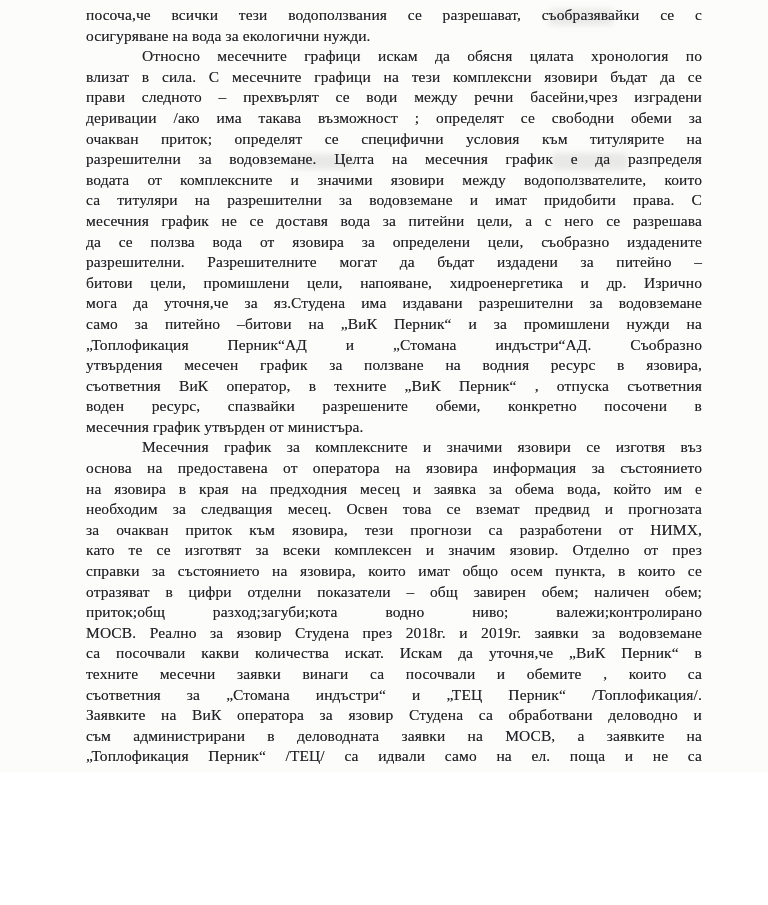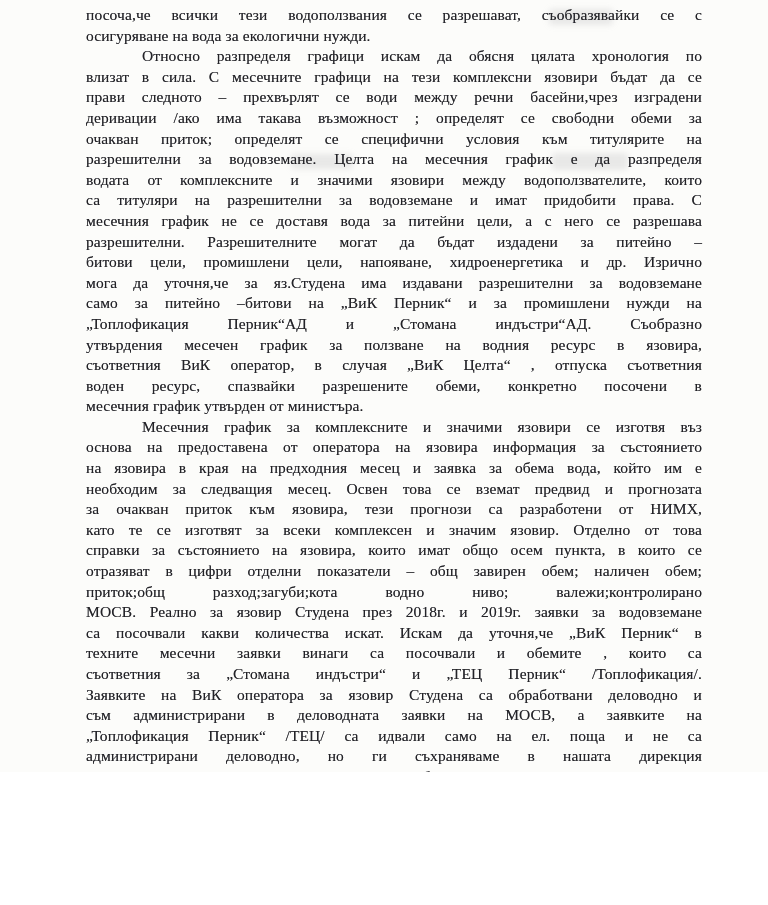--- a/index.html
+++ b/index.html
@@ -56,44 +56,45 @@
 <body>
 
 <div class="page">
   <div class="smudge smudge-1"></div>
   <div class="smudge smudge-2"></div>
   <div class="smudge smudge-3"></div>
 
   <div class="text-block">
       <div class="line">посоча,че всички тези водоползвания се разрешават, съобразявайки се с</div>
       <div class="line para-end">осигуряване на вода за екологични нужди.</div>
-      <div class="line indent">Относно разпределя графици искам да обясня цялата хронология по</div>
+      <div class="line indent">Относно месечните графици искам да обясня цялата хронология по</div>
       <div class="line">влизат в сила. С месечните графици на тези комплексни язовири бъдат да се</div>
       <div class="line">прави следното – прехвърлят се води между речни басейни,чрез изградени</div>
       <div class="line">деривации /ако има такава възможност ; определят се свободни обеми за</div>
       <div class="line">очакван приток; определят се специфични условия към титулярите на</div>
       <div class="line">разрешителни за водовземане. Целта на месечния график е да разпределя</div>
       <div class="line">водата от комплексните и значими язовири между водоползвателите, които</div>
       <div class="line">са титуляри на разрешителни за водовземане и имат придобити права. С</div>
       <div class="line">месечния график не се доставя вода за питейни цели, а с него се разрешава</div>
+      <div class="line">да се ползва вода от язовира за определени цели, съобразно издадените</div>
       <div class="line">разрешителни. Разрешителните могат да бъдат издадени за питейно –</div>
       <div class="line">битови цели, промишлени цели, напояване, хидроенергетика и др. Изрично</div>
       <div class="line">мога да уточня,че за яз.Студена има издавани разрешителни за водовземане</div>
       <div class="line">само за питейно –битови на „ВиК Перник“ и за промишлени нужди на</div>
       <div class="line">„Топлофикация Перник“АД и „Стомана индъстри“АД. Съобразно</div>
       <div class="line">утвърдения месечен график за ползване на водния ресурс в язовира,</div>
-      <div class="line">съответния ВиК оператор, в случая „ВиК Целта“ , отпуска съответния</div>
+      <div class="line">съответния ВиК оператор, в техните „ВиК Перник“ , отпуска съответния</div>
       <div class="line">воден ресурс, спазвайки разрешените обеми, конкретно посочени в</div>
       <div class="line para-end">месечния график утвърден от министъра.</div>
       <div class="line indent">Месечния график за комплексните и значими язовири се изготвя въз</div>
       <div class="line">основа на предоставена от оператора на язовира информация за състоянието</div>
       <div class="line">на язовира в края на предходния месец и заявка за обема вода, който им е</div>
       <div class="line">необходим за следващия месец. Освен това се вземат предвид и прогнозата</div>
       <div class="line">за очакван приток към язовира, тези прогнози са разработени от НИМХ,</div>
-      <div class="line">като те се изготвят за всеки комплексен и значим язовир. Отделно от това</div>
+      <div class="line">като те се изготвят за всеки комплексен и значим язовир. Отделно от през</div>
       <div class="line">справки за състоянието на язовира, които имат общо осем пункта, в които се</div>
       <div class="line">отразяват в цифри отделни показатели – общ завирен обем; наличен обем;</div>
       <div class="line">приток;общ разход;загуби;кота водно ниво; валежи;контролирано</div>
       <div class="line">МОСВ. Реално за язовир Студена през 2018г. и 2019г. заявки за водовземане</div>
       <div class="line">са посочвали какви количества искат. Искам да уточня,че „ВиК Перник“ в</div>
       <div class="line">техните месечни заявки винаги са посочвали и обемите , които са</div>
       <div class="line">съответния за „Стомана индъстри“ и „ТЕЦ Перник“ /Топлофикация/.</div>
       <div class="line">Заявките на ВиК оператора за язовир Студена са обработвани деловодно и</div>
       <div class="line">съм администрирани в деловодната заявки на МОСВ, а заявките на</div>
       <div class="line">„Топлофикация Перник“ /ТЕЦ/ са идвали само на ел. поща и не са</div>

